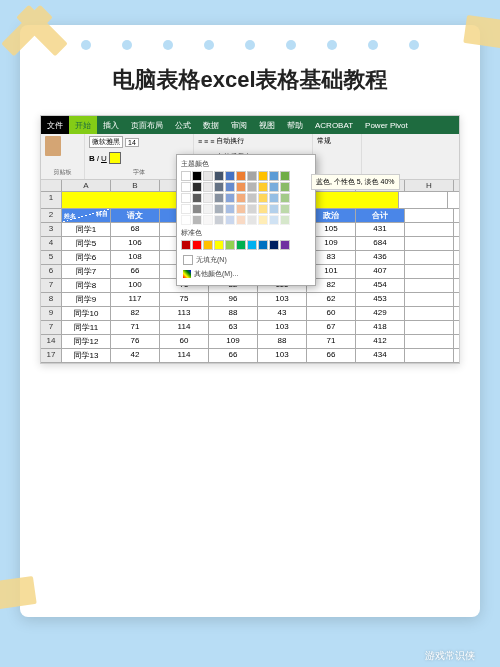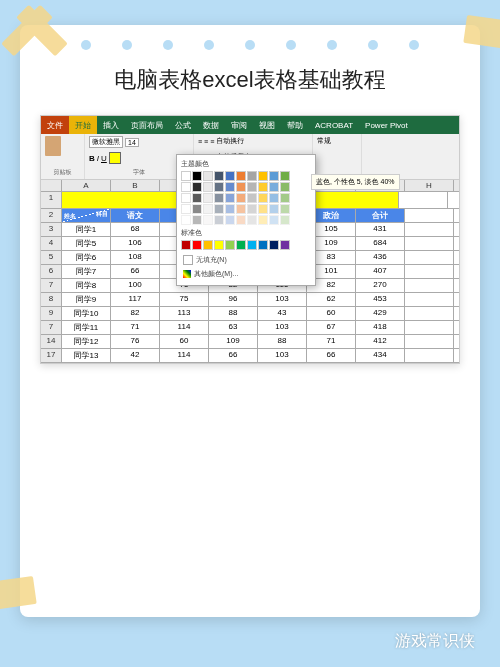--- a/index.html
+++ b/index.html
@@ -7,26 +7,26 @@
 .tape-tl{width:50px;height:50px;top:8px;left:8px}
 .tape-tl:before,.tape-tl:after{content:"";position:absolute;background:#f5d78a;border-radius:2px}
 .tape-tl:before{width:18px;height:55px;transform:rotate(45deg);left:10px;top:-5px}
 .tape-tl:after{width:18px;height:55px;transform:rotate(-45deg);left:25px;top:-5px}
 .tape-tr,.tape-bl{width:45px;height:28px;background:#f5d78a;border-radius:2px}
 .tape-tr{top:18px;right:-10px;transform:rotate(8deg)}
 .tape-bl{bottom:60px;left:-10px;transform:rotate(-8deg)}
 .paper{position:absolute;top:25px;left:20px;right:20px;bottom:50px;background:#fff;border-radius:8px;box-shadow:0 3px 15px rgba(0,0,0,0.15);padding:15px}
 .holes{display:flex;justify-content:space-around;margin-bottom:15px;padding:0 30px}
 .hole{width:10px;height:10px;background:#b8ddf5;border-radius:50%}
-.ptitle{font-size:22px;font-weight:normal;text-align:center;margin:15px 0 20px;color:#222}
+.ptitle{font-size:22px;font-weight:bold;text-align:center;margin:15px 0 20px;color:#222}
 .excel{border:1px solid #ccc;margin:0 5px;font-size:8px;box-shadow:0 2px 8px rgba(0,0,0,0.15)}
 .tabbar{background:#1e6b3f;display:flex;align-items:center;height:18px}
 .tab{color:#fff;padding:0 6px;height:18px;display:flex;align-items:center;font-size:8px}
-.tab.active{background:#eab308;color:#1e6b3f}
-.tab.file{background:#c2410c}
+.tab.active{background:#84cc16;color:#1e6b3f}
+.tab.file{background:#000000}
 .ribbon{background:#f0f0f0;height:45px;display:flex;border-bottom:1px solid #ccc;position:relative}
 .rgroup{border-right:1px solid #ddd;padding:2px 4px;display:flex;flex-direction:column;justify-content:space-between}
 .rlabel{font-size:6px;color:#666;text-align:center}
 .rtools{display:flex;gap:2px;align-items:center}
 .ricon{width:10px;height:10px;background:#888;border-radius:1px}
 .colpick{position:absolute;top:20px;left:135px;background:#fff;border:1px solid #aaa;box-shadow:2px 2px 8px rgba(0,0,0,0.3);z-index:5;padding:4px;width:130px}
 .cplabel{font-size:7px;color:#444;margin-bottom:2px}
 .cgrid{display:grid;grid-template-columns:repeat(10,10px);gap:1px;margin-bottom:3px}
 .csw{width:10px;height:10px;border:1px solid #ccc;box-sizing:border-box}
 .cstd{display:grid;grid-template-columns:repeat(10,10px);gap:1px;margin-bottom:3px}
@@ -40,21 +40,21 @@
 .row{display:flex;border-bottom:1px solid #aaa}
 .rowhd{width:20px;background:#e8e8e8;border-right:1px solid #aaa;text-align:center;font-size:8px;color:#333;padding:1px 0}
 .cell{border-right:1px solid #aaa;text-align:center;font-size:8px;padding:1px 0;flex-shrink:0}
 .titrow .cell{background:#ffff00;font-weight:bold;font-size:10px}
 .throw .cell{background:#4a86e8;color:#fff;font-weight:bold}
 .diag{position:relative;overflow:hidden}
 .diag:after{content:"";position:absolute;top:0;left:0;right:0;bottom:0;background:linear-gradient(to bottom right,transparent 49%,#fff 49%,#fff 51%,transparent 51%)}
 .diag span{position:absolute;font-size:6px}
 .d1{top:1px;right:2px}
 .d2{bottom:1px;left:2px}
-.watermark{position:absolute;bottom:15px;right:25px;color:#fff;font-size:16px;text-shadow:0 0 3px rgba(0,0,0,0.3);z-index:20}
+.watermark{position:absolute;bottom:4px;right:25px;color:#fff;font-size:10px;text-shadow:0 0 3px rgba(0,0,0,0.3);z-index:20}
 </style>
 </head>
 <body>
 
 <div class="tape tape-tl"></div>
 <div class="tape tape-tr"></div>
 <div class="tape tape-bl"></div>
 
 <div class="paper">
   <div class="holes">
@@ -282,21 +282,21 @@
             <div class="cell cw"></div>
           </div>
           <div class="row">
             <div class="rowhd">7</div>
             <div class="cell cw">同学8</div>
             <div class="cell cw">100</div>
             <div class="cell cw">75</div>
             <div class="cell cw">82</div>
             <div class="cell cw">115</div>
             <div class="cell cw">82</div>
-            <div class="cell cw">270</div>
+            <div class="cell cw">454</div>
             <div class="cell cw"></div>
           </div>
           <div class="row">
             <div class="rowhd">8</div>
             <div class="cell cw">同学9</div>
             <div class="cell cw">117</div>
             <div class="cell cw">75</div>
             <div class="cell cw">96</div>
             <div class="cell cw">103</div>
             <div class="cell cw">62</div>

